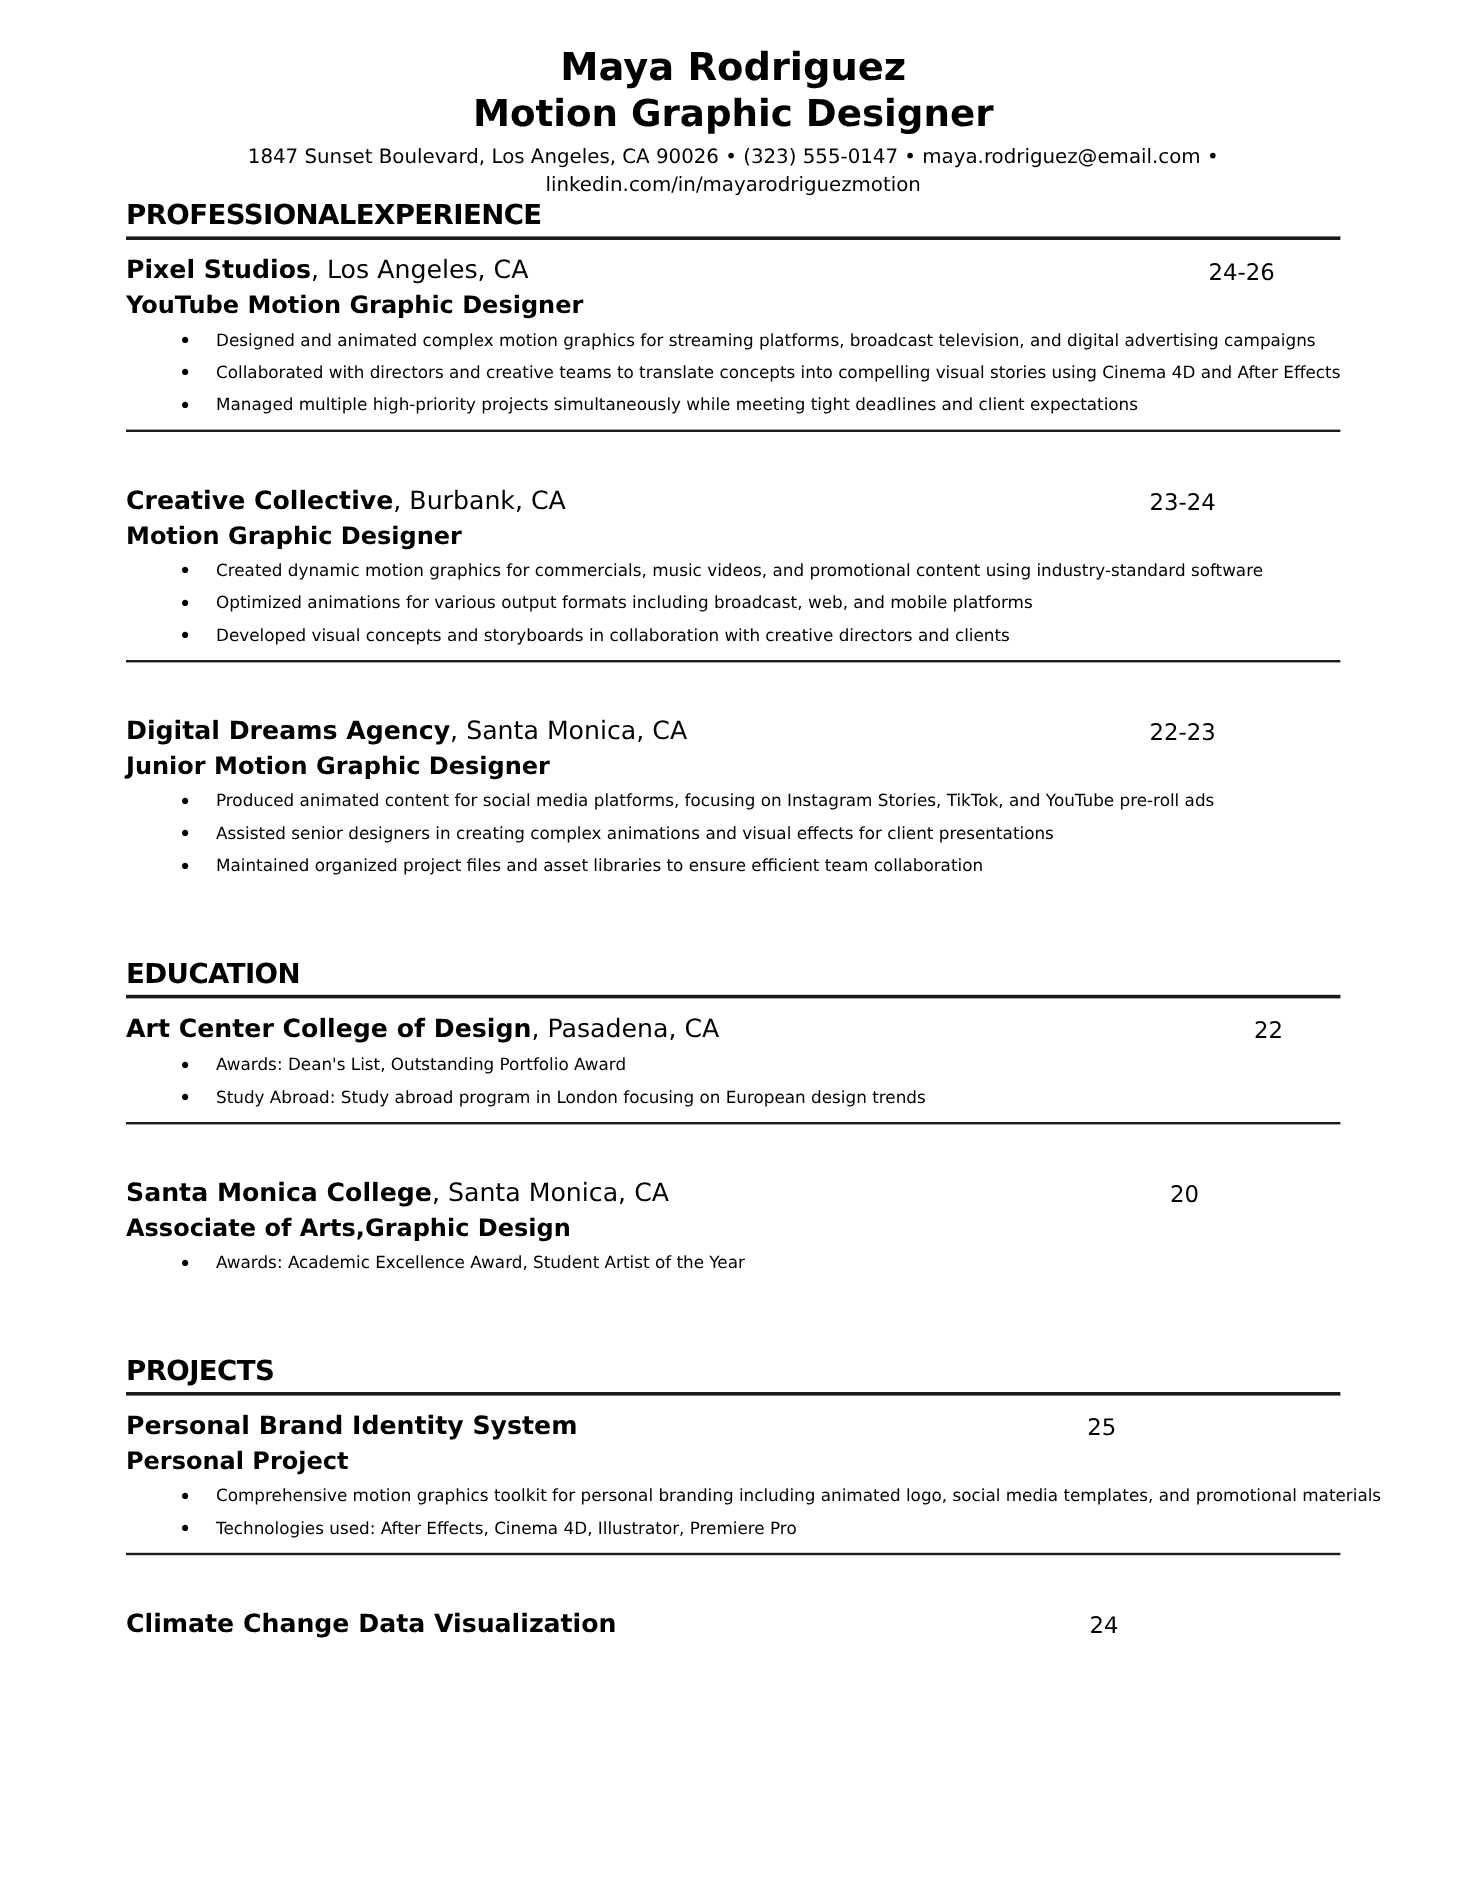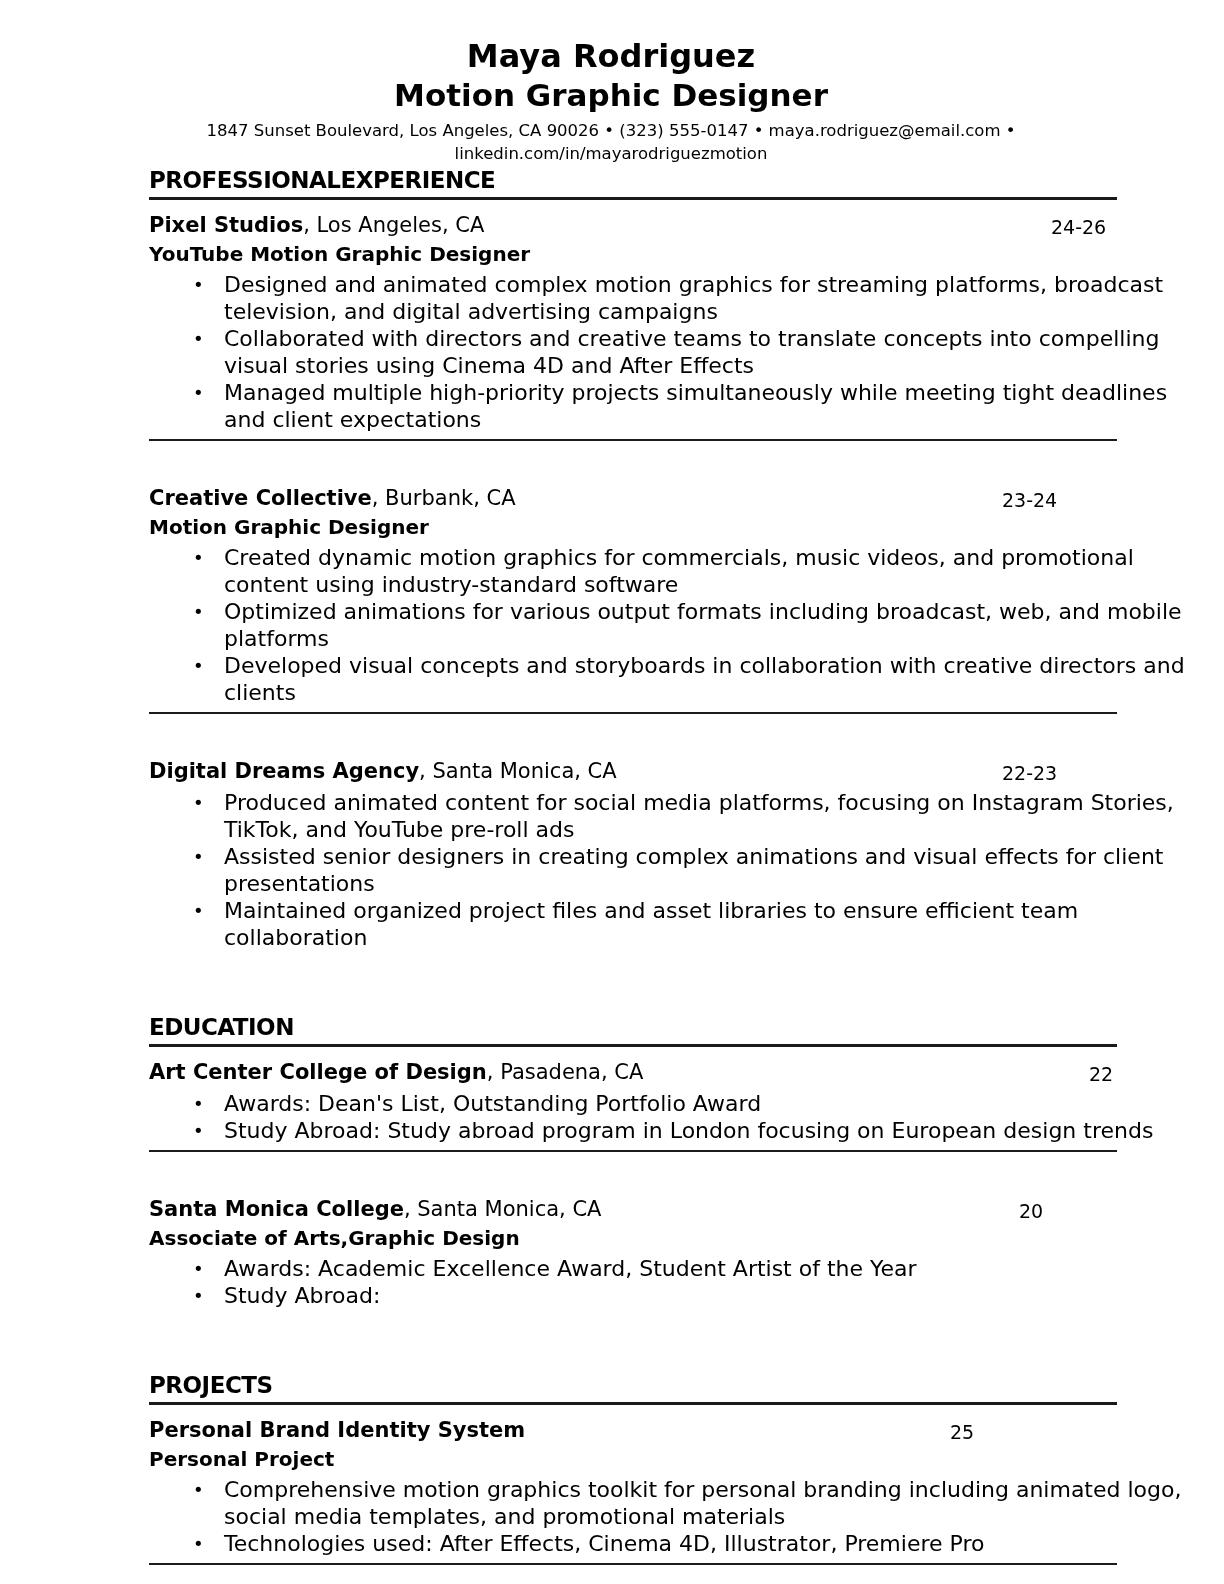--- a/index.html
+++ b/index.html
@@ -27,21 +27,21 @@
     font-size: 31px; font-weight: bold; line-height: 38px;
   }
   .contact {
     font-size: 16.5px; line-height: 23px;
     height: 44px; overflow: hidden;   
     margin-top: 5px;
     text-align: center;
   }
 
   
-  .section { margin-top: 0; margin-left: 44px; }
+  .section { margin-top: 0; }
   .section + .section { margin-top: 62px; }
   .section-heading {
     margin: 6px 0 0 0;
     font-size: 23px; font-weight: bold; letter-spacing: -0.5px;
     line-height: 28px;
     border-bottom: 3px solid #1a1a1a;
     padding-bottom: 3px;
   }
   .section-heading.first { margin-top: 3px; }
 
@@ -62,21 +62,21 @@
   }
   ul.bullets {
     margin: 4px 0 0 0;
     padding: 0;
     list-style: none;
     width: 1048px;
   }
   ul.bullets li {
     position: relative;
     padding-left: 75px;
-    font-size: 22px; line-height: 27px;
+    font-size: 14px; line-height: 27px;
   }
   ul.bullets li::before {
     content: "\2022";
     position: absolute; left: 44px; top: 0;
     font-size: 18px;
   }
   .divider {
     border: none;
     border-top: 2px solid #1c1c1c;
     margin: 6px 0 44px 0;
@@ -125,20 +125,21 @@
         <li>Developed visual concepts and storyboards in collaboration with creative directors and clients</li>
       </ul>
     </div>
     <div class="divider"></div>
 
     <div class="entry">
       <div class="entry-header">
         <span class="org">Digital Dreams Agency</span><span class="loc">, Santa Monica, CA</span>
         <span class="date" style="left:853px">22-23</span>
       </div>
+      <div class="entry-role">Junior Motion Graphic Designer</div>
       <ul class="bullets">
         <li>Produced animated content for social media platforms, focusing on Instagram Stories, TikTok, and YouTube pre-roll ads</li>
         <li>Assisted senior designers in creating complex animations and visual effects for client presentations</li>
         <li>Maintained organized project files and asset libraries to ensure efficient team collaboration</li>
       </ul>
     </div>
   </div>
 
   <div class="section">
     <h2 class="section-heading">EDUCATION</h2>
@@ -156,21 +157,20 @@
     <div class="divider"></div>
 
     <div class="entry">
       <div class="entry-header">
         <span class="org">Santa Monica College</span><span class="loc">, Santa Monica, CA</span>
         <span class="date" style="left:870px">20</span>
       </div>
       <div class="entry-role">Associate of Arts,Graphic Design</div>
       <ul class="bullets">
         <li>Awards: Academic Excellence Award, Student Artist of the Year</li>
-        <li>Study Abroad:</li>
       </ul>
     </div>
   </div>
 
   <div class="section">
     <h2 class="section-heading">PROJECTS</h2>
 
     <div class="entry">
       <div class="entry-header">
         <span class="org">Personal Brand Identity System</span>

